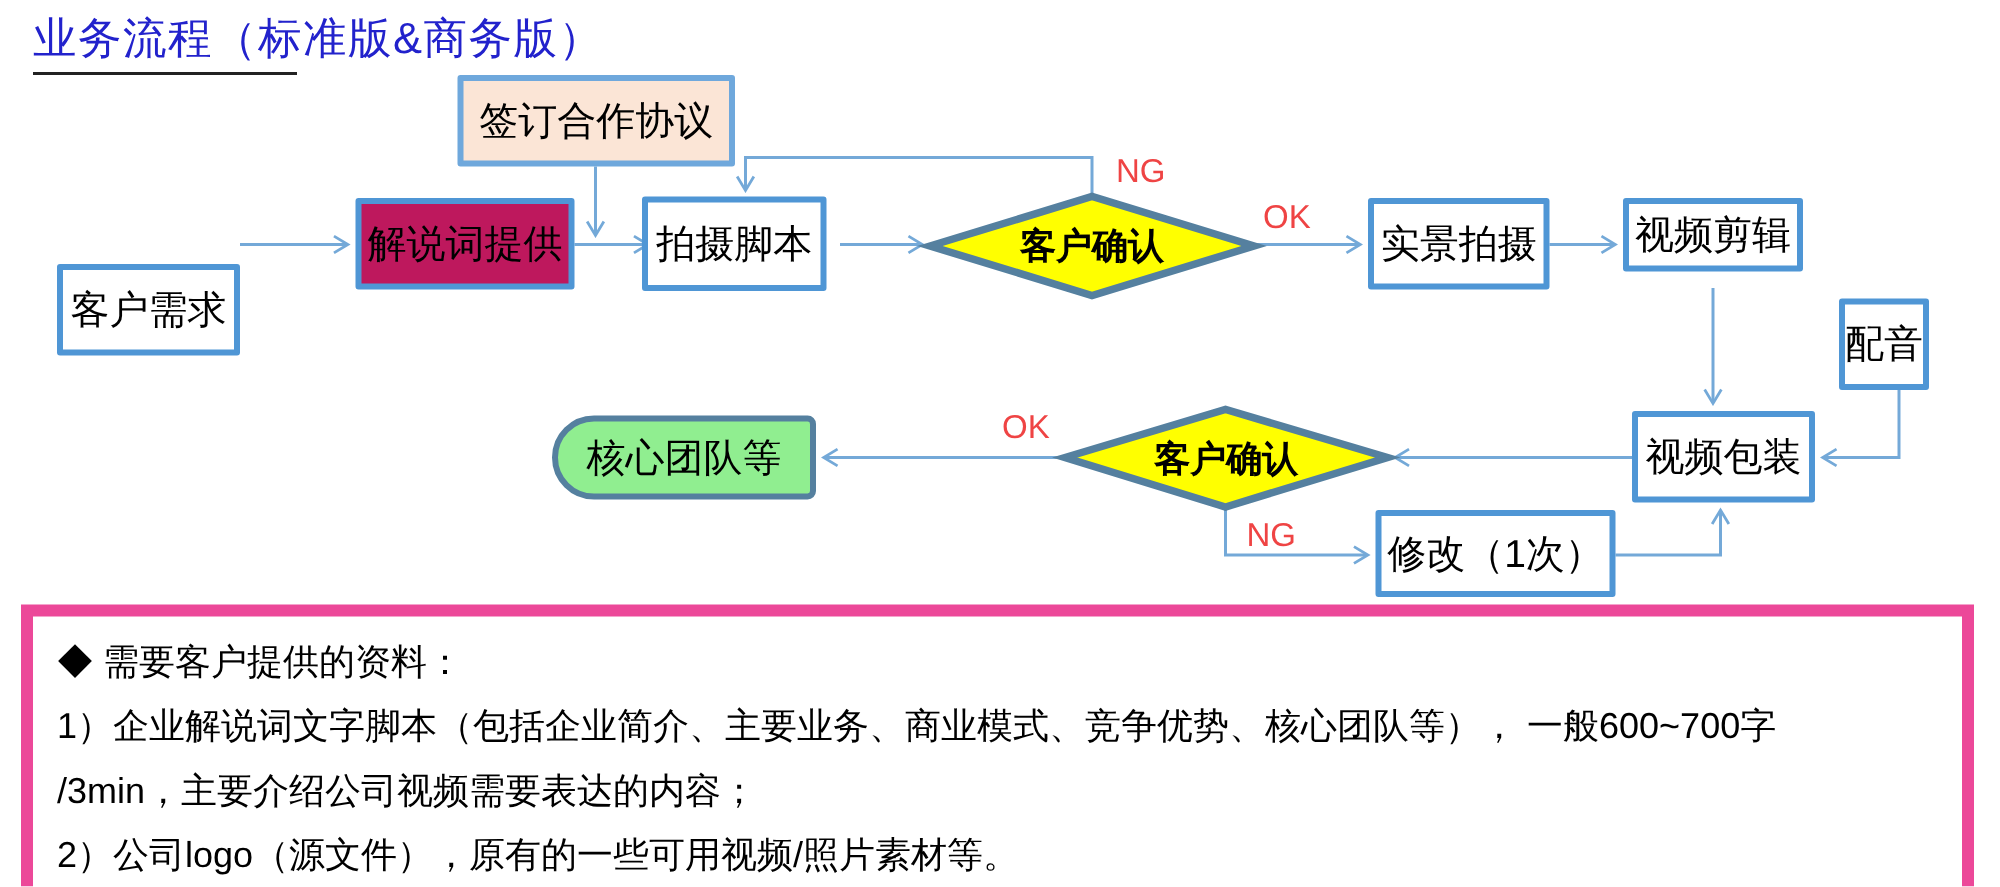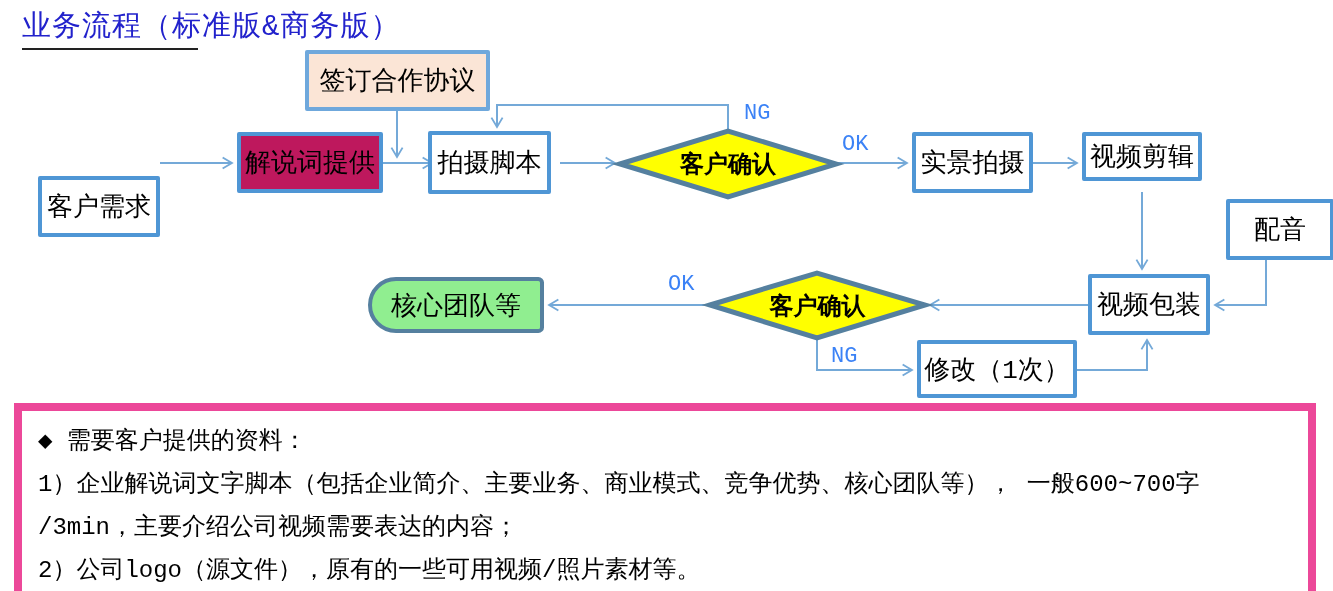--- a/index.html
+++ b/index.html
@@ -1,18 +1,18 @@
 <!DOCTYPE html>
 <html><head>
 <meta charset="utf-8">
 <style>
   html,body{margin:0;padding:0;background:#fff;}
   .canvas{
     position:relative;width:1333px;height:591px;background:#ffffff;
-    font-family:Liberation Mono, monospace;overflow:hidden;
+    font-family:Liberation Sans, sans-serif;overflow:hidden;
   }
   .title{
     position:absolute;left:22px;top:6px;font-size:29px;font-weight:500;
     color:#2222cc;letter-spacing:1px;white-space:nowrap;
   }
   .title-underline{
     position:absolute;left:22px;top:48px;width:176px;height:0;
     border-top:2px solid #222;
   }
   svg.wires{position:absolute;left:0;top:0;}
@@ -25,21 +25,21 @@
   .node.peach{background:#fbe5d6;border-color:#6fa8dc;}
   .node.terminator{
     background:#90ee90;border:4px solid #55809f;
     border-radius:30px 6px 6px 30px;
   }
   .diamond-label{
     position:absolute;display:flex;align-items:center;justify-content:center;
     font-size:24px;font-weight:700;color:#000;white-space:nowrap;
   }
   .edge-label{
-    position:absolute;font-size:22px;color:#3b82f6;white-space:nowrap;
+    position:absolute;font-size:22px;color:#ef4444;white-space:nowrap;
   }
   .notes{
     position:absolute;left:14px;top:403px;width:1302px;height:208px;
     border:8px solid #ec4899;box-sizing:border-box;background:#fff;
     padding:9px 16px 0 16px;
   }
   .notes .line{
     font-size:24px;color:#000;line-height:43px;white-space:nowrap;
   }
 </style>
@@ -95,21 +95,21 @@
   <div class="node magenta" style="left:237px;top:132px;width:146px;height:61px;">解说词提供</div>
 
   <div class="node peach" style="left:305px;top:50px;width:185px;height:61px;">签订合作协议</div>
 
   <div class="node" style="left:428px;top:131px;width:123px;height:63px;">拍摄脚本</div>
 
   <div class="node" style="left:912px;top:132px;width:121px;height:61px;">实景拍摄</div>
 
   <div class="node" style="left:1082px;top:132px;width:120px;height:49px;">视频剪辑</div>
 
-  <div class="node" style="left:1226px;top:199px;width:108px;height:61px;">配音</div>
+  <div class="node" style="left:1226px;top:199px;width:60px;height:61px;">配音</div>
 
   <div class="node" style="left:1088px;top:274px;width:122px;height:61px;">视频包装</div>
 
   <div class="node" style="left:917px;top:340px;width:160px;height:58px;">修改（1次）</div>
 
   <div class="node terminator" style="left:368px;top:277px;width:176px;height:56px;">核心团队等</div>
 
   <div class="diamond-label" style="left:620px;top:131px;width:216px;height:66px;">客户确认</div>
   <div class="diamond-label" style="left:710px;top:273px;width:215px;height:65px;">客户确认</div>
 

